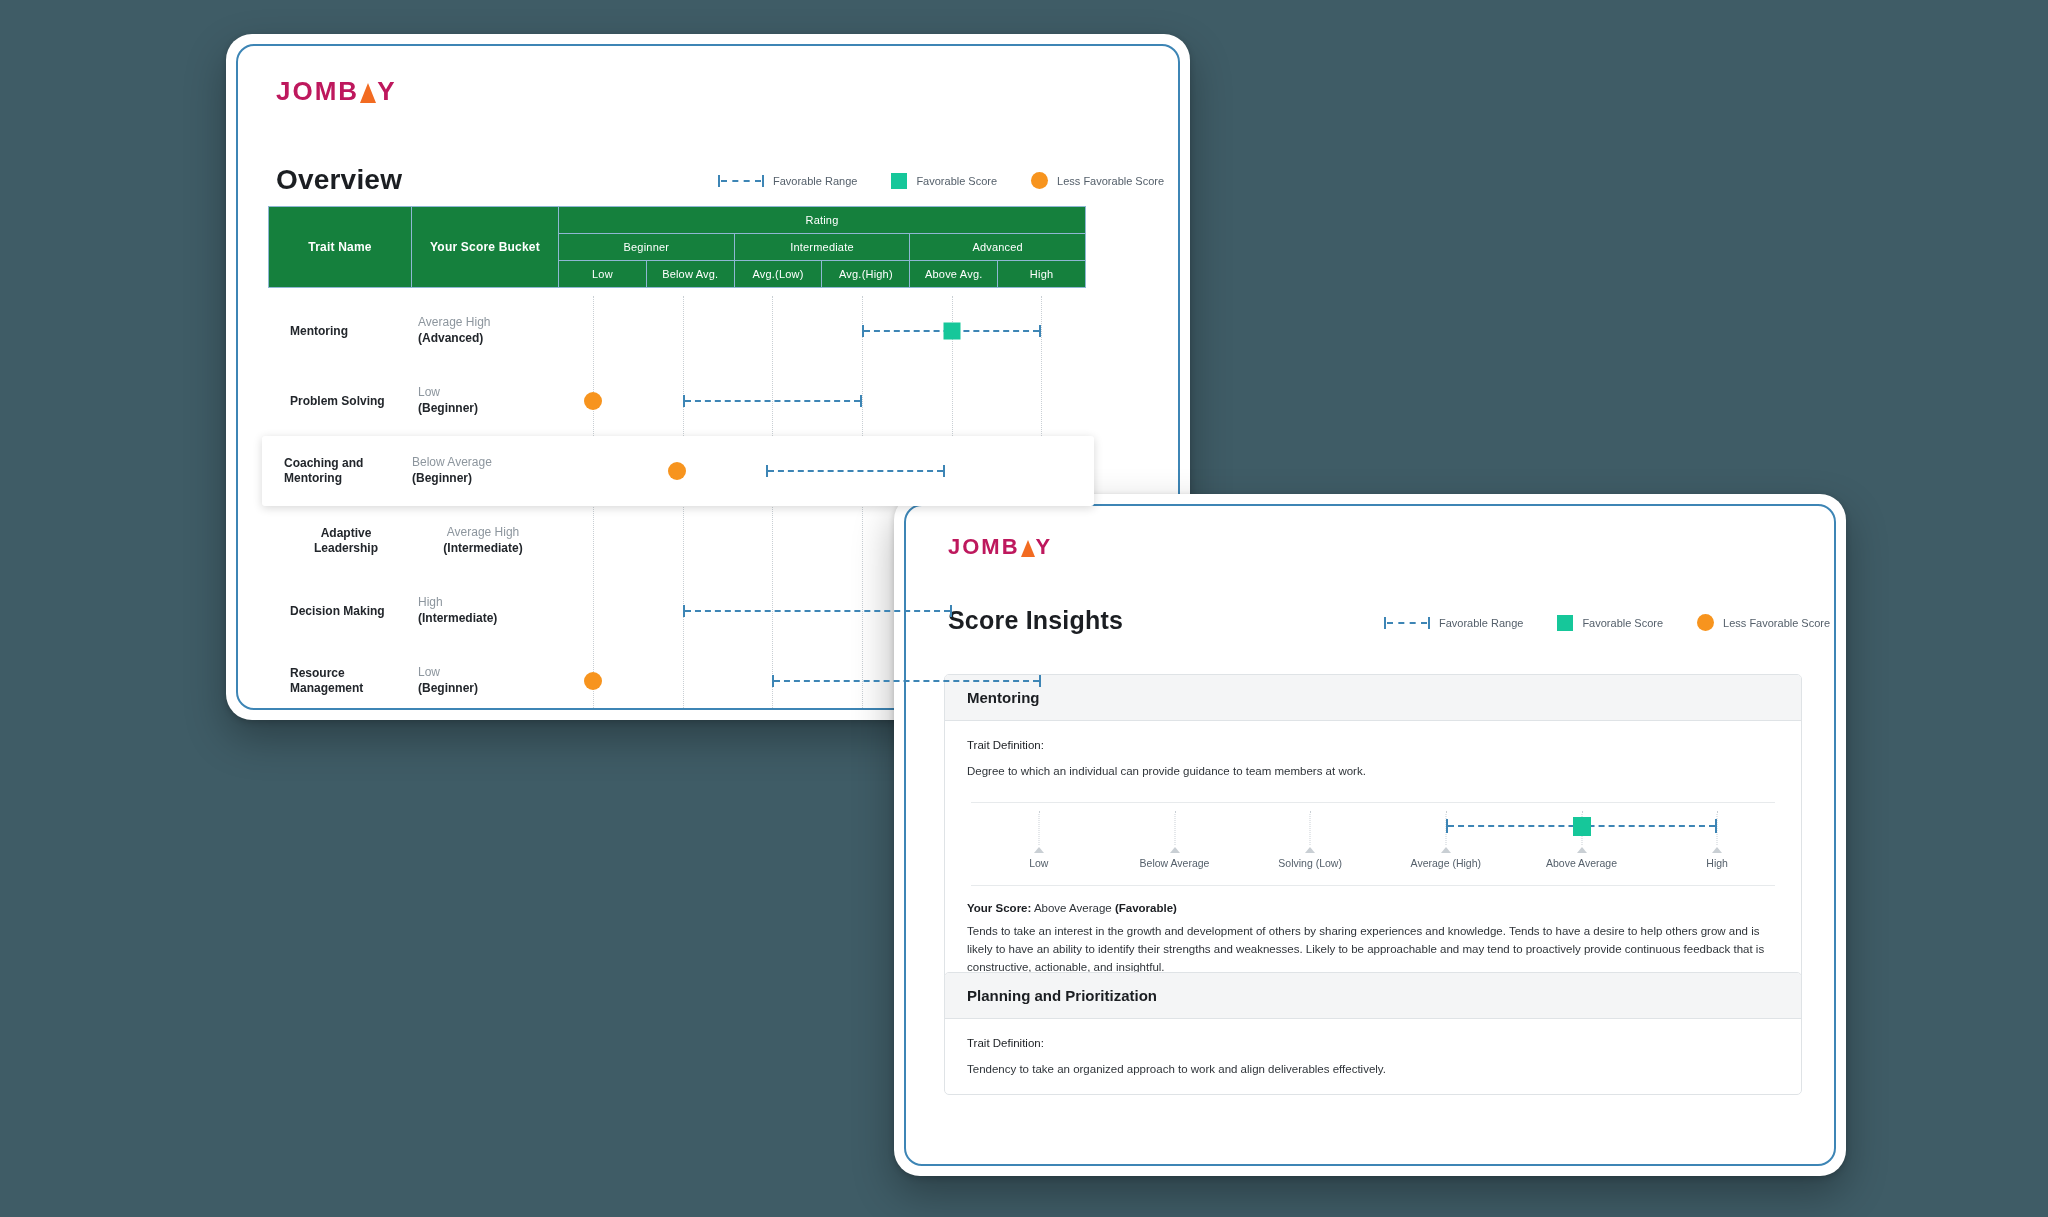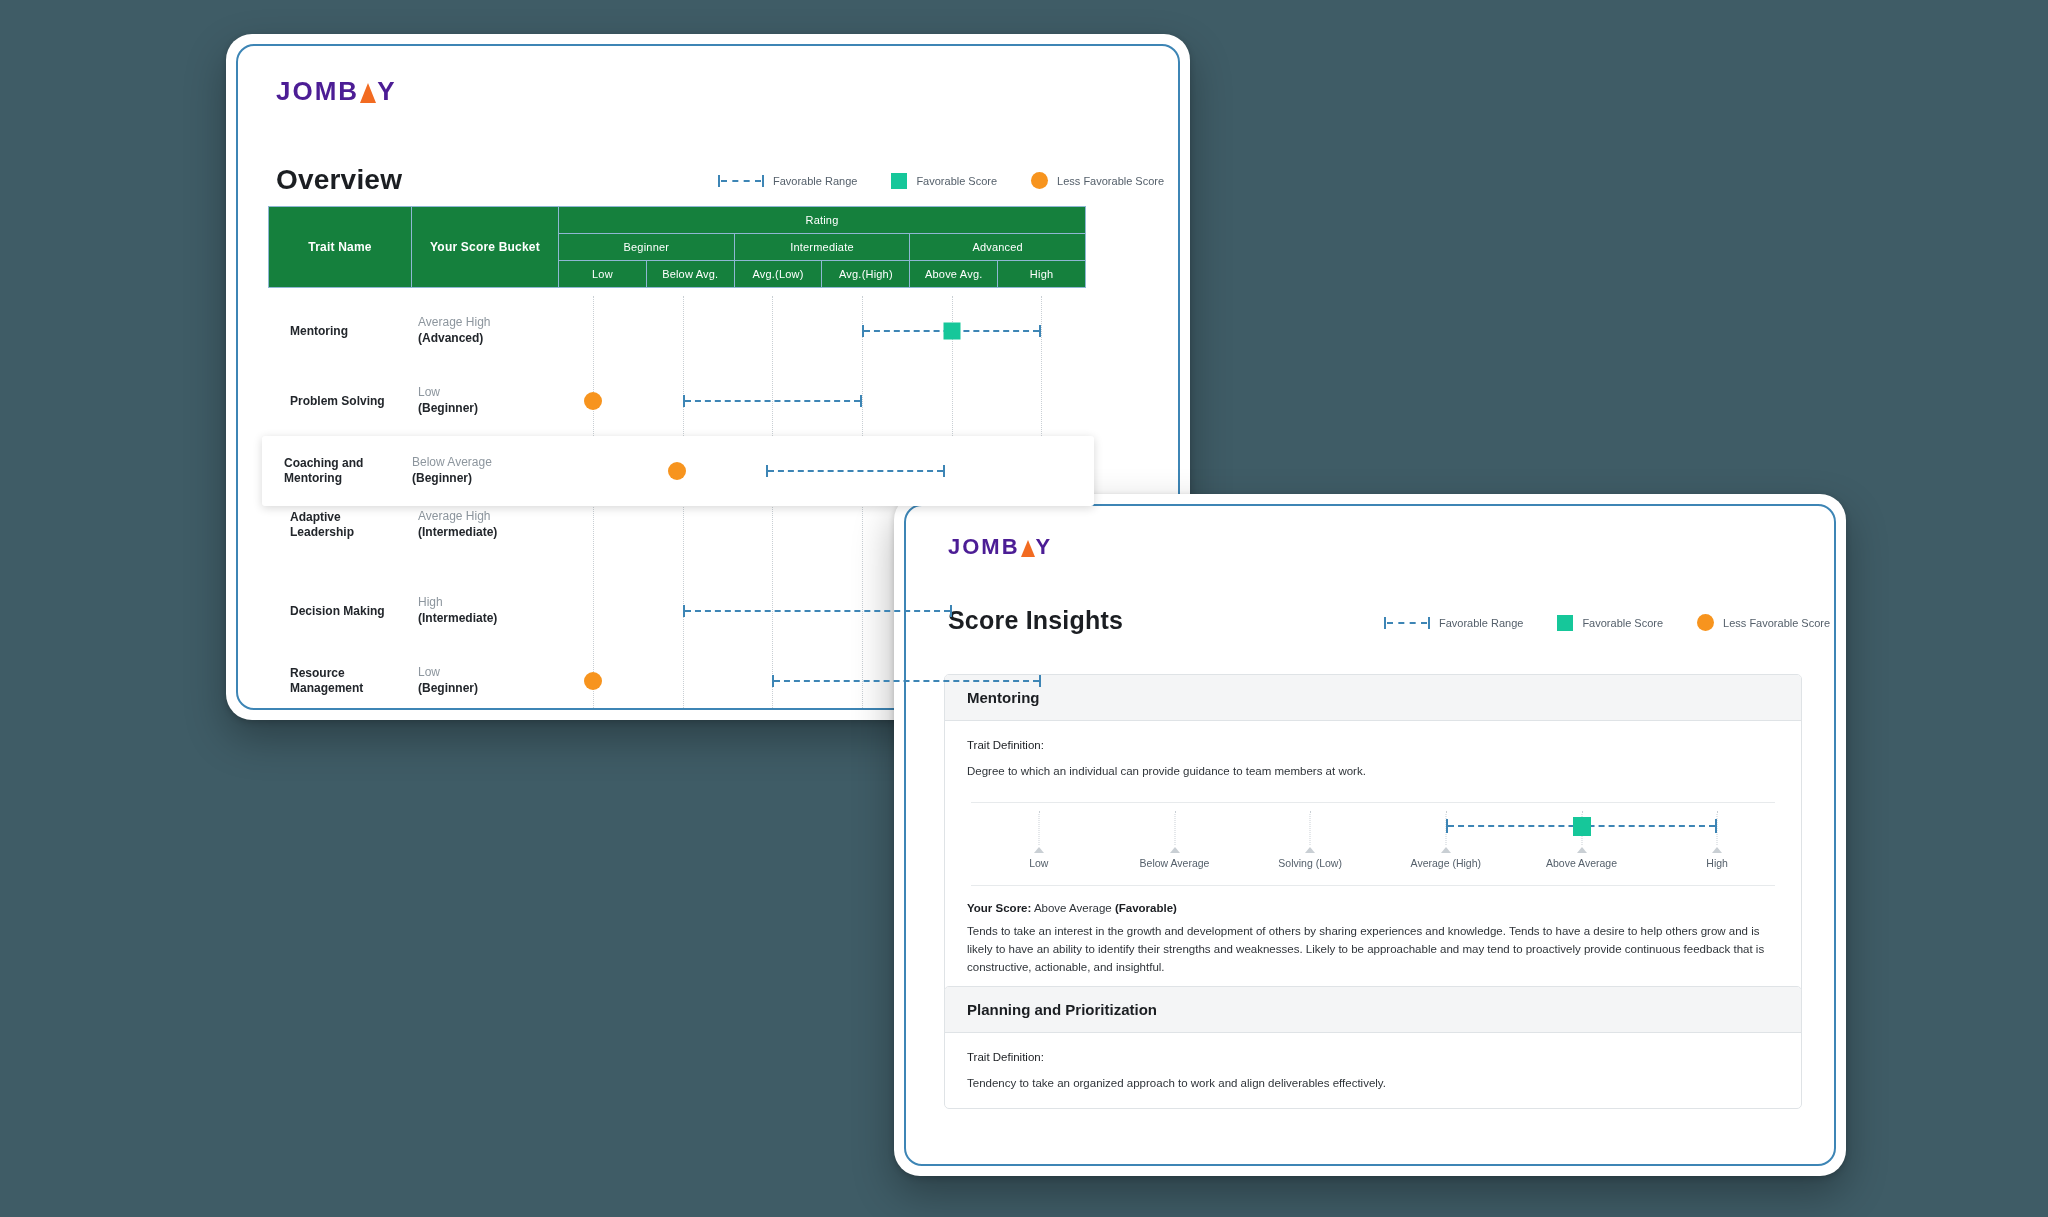--- a/index.html
+++ b/index.html
@@ -32,21 +32,21 @@
 
   #overview-card{ left:226px; top:34px; width:964px; height:686px; }
   #insights-card{ left:894px; top:494px; width:952px; height:682px; }
 
   
   .logo{
     position:absolute;
     font-family:"Liberation Sans", sans-serif;
     font-weight:700;
     letter-spacing:2px;
-    color:#4c1d95;
+    color:#be185d;
     display:flex;
     align-items:center;
   }
   .logo .lg-txt{display:inline-block;}
   .logo .tri{
     position:relative;
     display:inline-block;
     width:0;height:0;
     border-left:8px solid transparent;
     border-right:8px solid transparent;
@@ -357,21 +357,21 @@
             <span class="b-top">Below Average</span>
             <span class="b-bot">(Beginner)</span>
           </div>
           <div class="plot">
             <div class="range-bar" style="left: 224.167px; width: 179.333px;">
               <span></span>
             </div>
             <div class="marker-dot" style="left: 134.5px;"></div>
           </div>
         </div>
-        <div class="row" style="top: 194px;">
+        <div class="row" style="top: 210px; text-align: center;">
           <div class="row-trait">Adaptive Leadership</div>
           <div class="row-bucket">
             <span class="b-top">Average High</span>
             <span class="b-bot">(Intermediate)</span>
           </div>
           <div class="plot"></div>
         </div>
         <div class="row" style="top: 280px;">
           <div class="row-trait">Decision Making</div>
           <div class="row-bucket">
@@ -457,21 +457,21 @@
               <div class="scale-lbl" style="left: 746.167px;">High</div>
               <div class="scale-range" style="left: 474.833px; width: 271.333px;">
                 <span></span>
               </div>
               <div class="scale-marker" style="left: 610.5px;"></div>
             </div>
             <div class="yourscore"><b>Your Score:</b><span> Above Average </span><b>(Favorable)</b></div>
             <div class="score-desc">Tends to take an interest in the growth and development of others by sharing experiences and knowledge. Tends to have a desire to help others grow and is likely to have an ability to identify their strengths and weaknesses. Likely to be approachable and may tend to proactively provide continuous feedback that is constructive, actionable, and insightful.</div>
           </div>
         </div>
-        <div class="trait-block" style="top: 480px;">
+        <div class="trait-block" style="top: 466px;">
           <div class="trait-hd">Planning and Prioritization</div>
           <div class="trait-body">
             <div class="tdef-label">Trait Definition:</div>
             <div class="tdef-text">Tendency to take an organized approach to work and align deliverables effectively.</div>
           </div>
         </div>
       </div>
 
   </div>
 </div>

